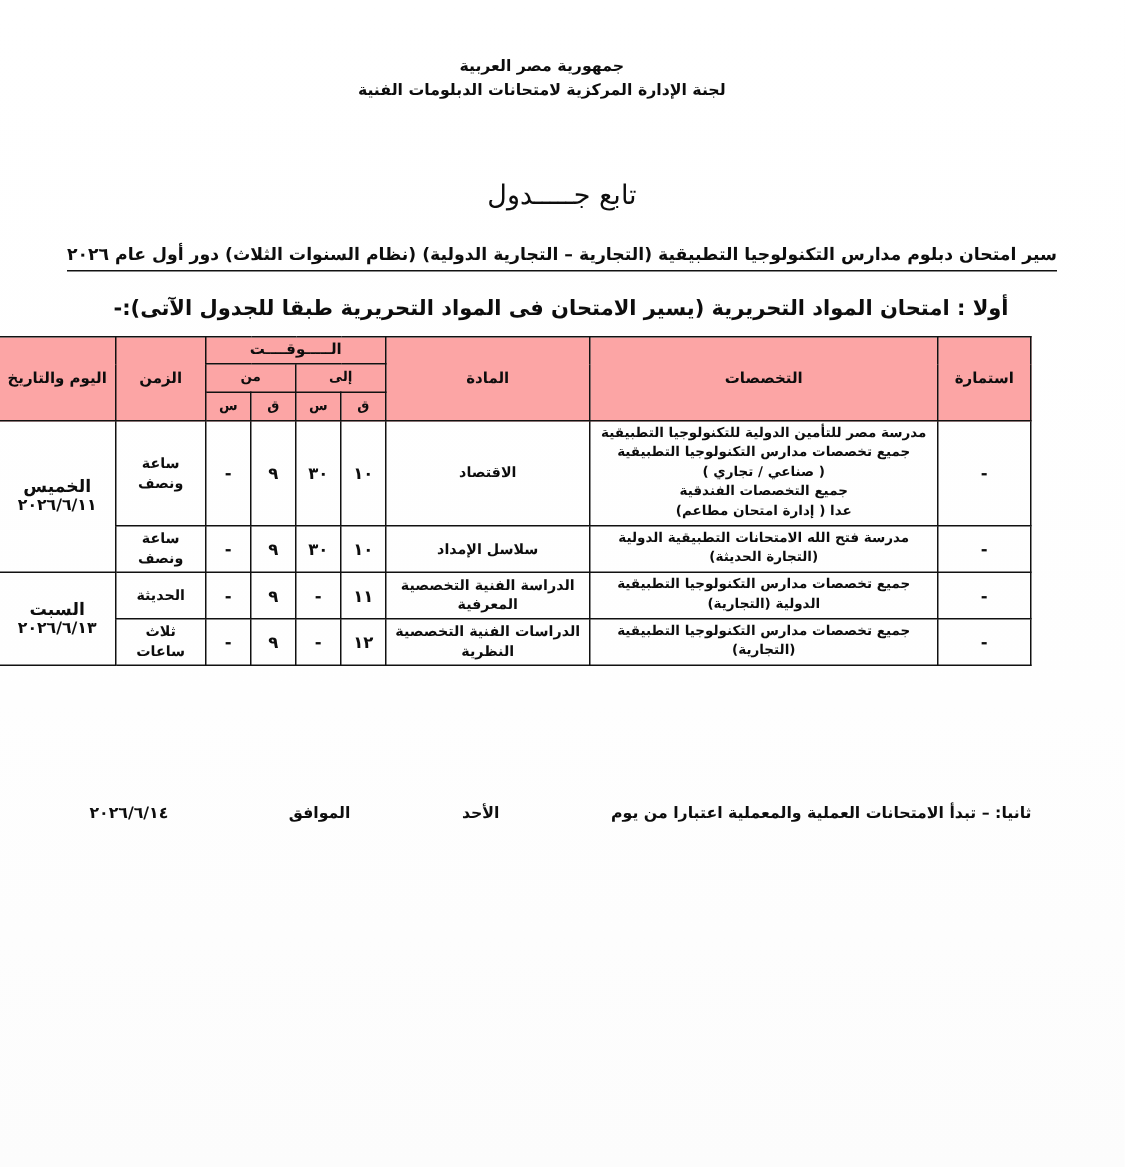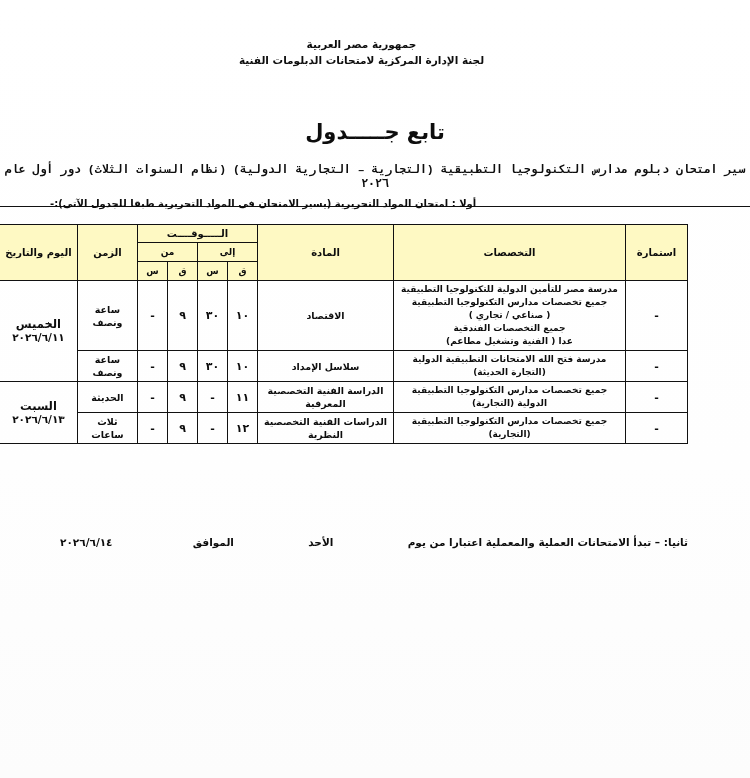--- a/index.html
+++ b/index.html
@@ -42,70 +42,69 @@
     letter-spacing: 0;
     padding-left: 15px;
   }
   .header-block div { white-space: nowrap; }
 
   .title-main {
     position: absolute;
     top: 120px;
     width: 100%;
     text-align: center;
-    font-size: 21px;
-    font-weight: bold;
+    font-size: 18px;
+    font-weight: normal;
     letter-spacing: 6px;
   }
 
   .subtitle {
     position: absolute;
     top: 162px;
     width: 100%;
     text-align: center;
     font-size: 11.5px;
     font-weight: bold;
   }
   .subtitle .underline {
     border-bottom: 1.6px solid #111;
-    padding-bottom: 16px;
+    padding-bottom: 4px;
     display: inline-block;
-    font-family: Liberation Mono, monospace;
   }
 
   .first-note {
     position: absolute;
     top: 198px;
     right: 0;
     width: 100%;
     box-sizing: border-box;
-    padding-left: 50px;
+    padding-left: 76px;
     text-align: left;
-    font-size: 10px;
+    font-size: 14px;
     font-weight: bold;
   }
 
   table.sched {
     position: absolute;
     top: 224px;
     right: 62px;
     width: 628px;
     border-collapse: collapse;
     table-layout: fixed;
     font-size: 9px;
   }
   table.sched td, table.sched th {
     border: 1px solid #111;
     text-align: center;
     vertical-align: middle;
     padding: 2px 3px;
     line-height: 13px;
   }
   thead td {
-    background: #fef9c3;
+    background: #fca5a5;
     font-weight: bold;
     font-size: 10px;
     padding: 3px 2px;
   }
   thead td.tall { height: 32px; }
   thead td.sub { height: 16px; font-size: 9px; padding: 1px; }
 
   .col-form { width: 62px; }
   .col-spec { width: 232px; }
   .col-subj { width: 136px; }
@@ -213,21 +212,21 @@
     </thead>
     <tbody>
 
       <tr>
         <td class="form">-</td>
         <td class="spec">
           <div>مدرسة مصر للتأمين الدولية للتكنولوجيا التطبيقية</div>
           <div>جميع تخصصات مدارس التكنولوجيا التطبيقية</div>
           <div>( صناعي / تجاري )</div>
           <div>جميع التخصصات الفندقية</div>
-          <div>عدا ( الفنية وتشغيل مطاعم)</div>
+          <div>عدا ( إدارة امتحان مطاعم)</div>
         </td>
         <td class="subj">الاقتصاد</td>
         <td class="time">١٠</td>
         <td class="time">٣٠</td>
         <td class="time">٩</td>
         <td class="time">-</td>
         <td class="dur">
           <div>ساعة</div>
           <div>ونصف</div>
         </td>

